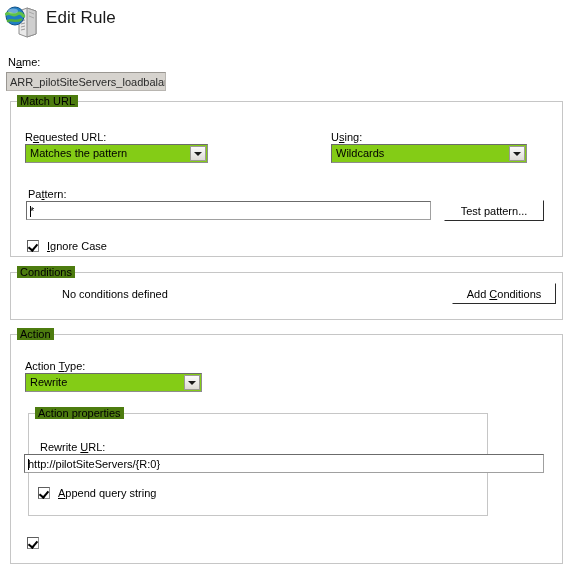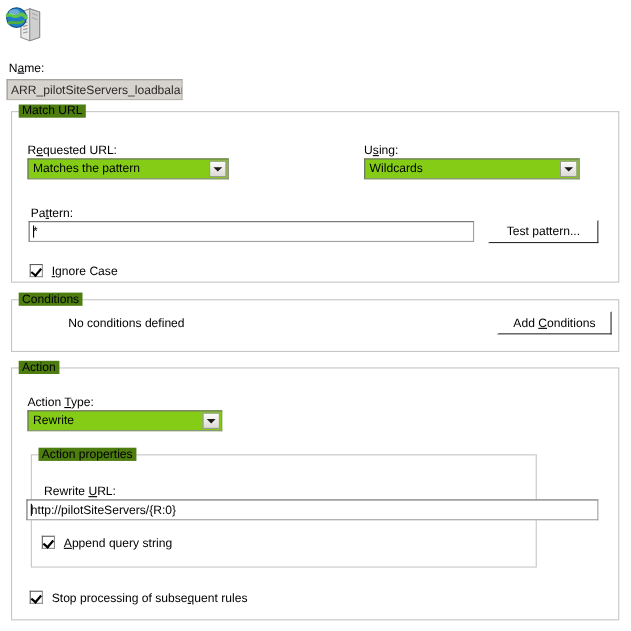--- a/index.html
+++ b/index.html
@@ -210,20 +210,21 @@
       </g>
 
       <g>
         <circle cx="10" cy="11" r="9" fill="#1f7ec4" stroke="#0d4f86" stroke-width="1"></circle>
         <path d="M1.6 9 C5 6.5, 8 12, 12 9 C15 6.8, 17.5 9.5, 18.6 11" fill="none" stroke="#5fc24a" stroke-width="3.2" stroke-linecap="round"></path>
         <path d="M3 16 C6 13.5, 11 18, 16 14.5" fill="none" stroke="#4fae3e" stroke-width="2.6" stroke-linecap="round"></path>
         <ellipse cx="8" cy="6" rx="5" ry="2.6" fill="#ffffff" opacity="0.35"></ellipse>
       </g>
     </svg>
   </span>
+  <div class="page-title">Edit Rule</div>
 </div>
 
 <div class="lbl" style="left:8px; top:56px;"><span>N</span><span class="acc">a</span><span>me:</span></div>
 
 <div class="textbox disabled" style="left:6px; top:72px; width:160px; height:19px;">ARR_pilotSiteServers_loadbalan</div>
 
 <div class="group" style="left:10px; top:101px; width:553px; height:156px;">
   <span class="group-title">Match URL</span>
 </div>
 
@@ -282,14 +283,14 @@
 
 <div class="lbl" style="left:40px; top:441px;"><span>Rewrite </span><span class="acc">U</span><span>RL:</span></div>
 
 <div class="textbox" style="left:24px; top:454px; width:520px; height:19px;"><span class="caret"></span><span>http://pilotSiteServers/{R:0}</span></div>
 
 <div class="checkrow" style="left:38px; top:487px;">
   <span class="checkbox checked"></span><span><span class="acc">A</span><span>ppend query string</span></span>
 </div>
 
 <div class="checkrow" style="left:27px; top:537px;">
-  <span class="checkbox checked"></span><span><span>Stop processing of subse</span><span class="acc">q</span><span>uent rules</span></span>
+  <span class="checkbox checked"></span>
 </div>
 
 </body></html>

